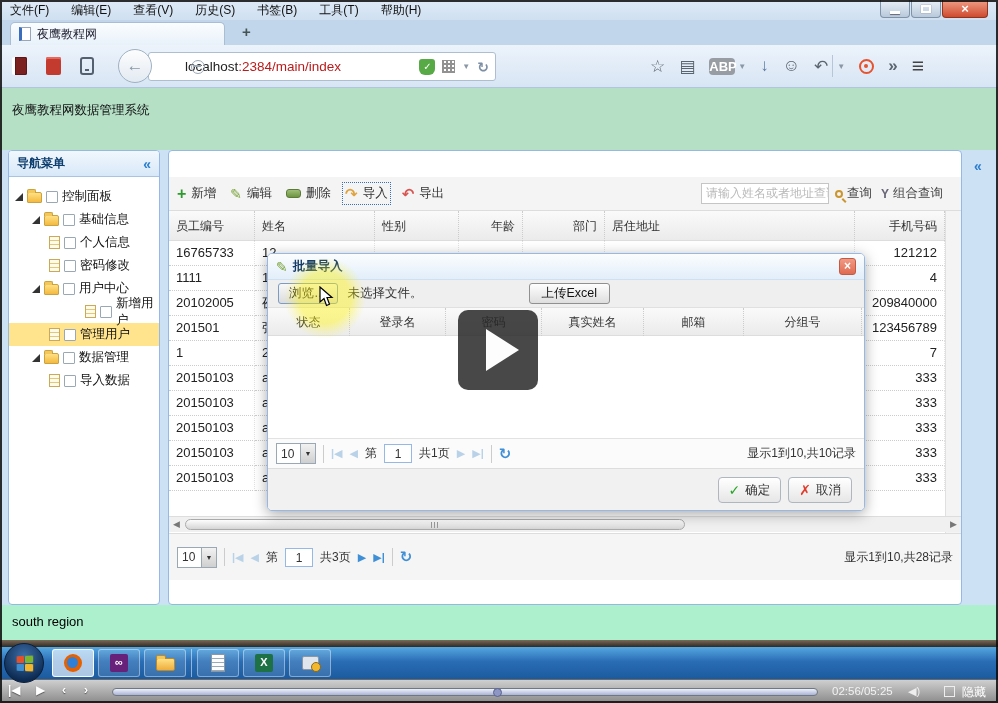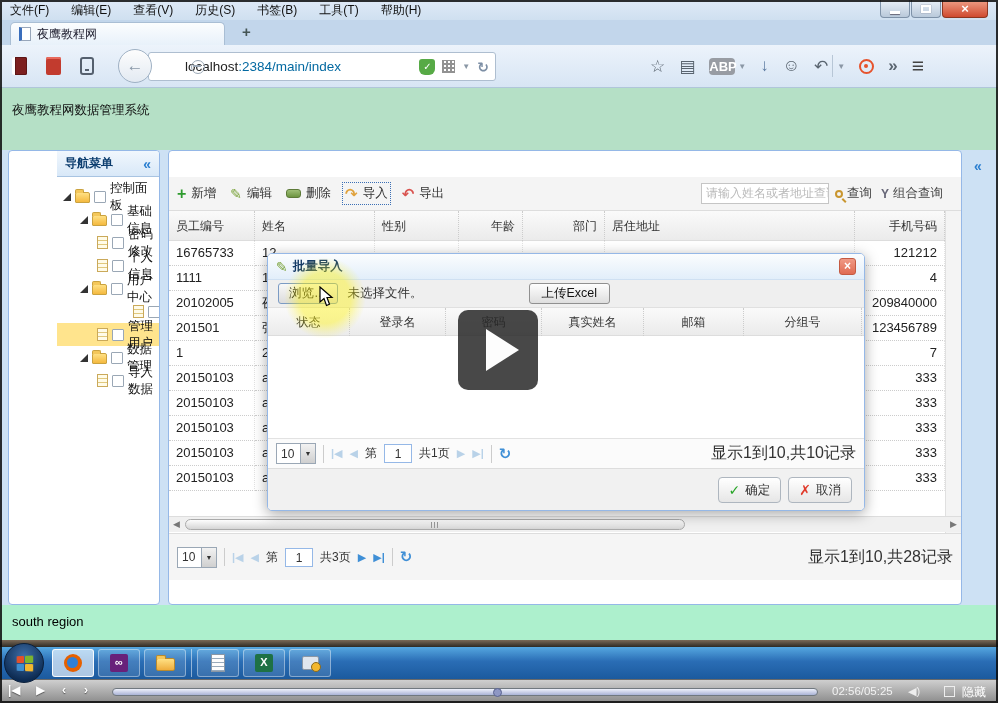--- a/index.html
+++ b/index.html
@@ -41,21 +41,21 @@
     border-radius:3px; }
   .addon3::after { content:""; position:absolute; left:3px; top:10px; width:4px; height:2px; background:#55606e; }
   .backbtn { position:absolute; left:118px; top:4px; width:34px; height:34px; border-radius:50%;
     background:linear-gradient(#fdfdfd,#e3eaf2); border:1px solid #9fb1c4; color:#8a98a8;
     font-size:17px; font-weight:bold; text-align:center; line-height:31px; z-index:6; }
   .urlbox { position:absolute; left:148px; top:7px; width:348px; height:29px; background:#fff;
     border:1px solid #aebed0; border-radius:3px; display:flex; align-items:center; padding-left:36px; }
   .globe { position:absolute; left:42px; width:14px; height:14px; border:1.5px solid #9aa7b5; border-radius:50%; }
   .globe::after { content:""; position:absolute; left:1px; top:4.5px; width:8px; height:1.5px; background:#9aa7b5; }
   .url-host { font-size:13.5px; color:#222; }
-  .url-path { font-size:13.5px; color:#0369a1; }
+  .url-path { font-size:13.5px; color:#b91c1c; }
   .url-right { position:absolute; right:6px; display:flex; align-items:center; gap:7px; }
   .shield { width:16px; height:16px; background:#57aa46; border-radius:3px 3px 6px 6px; color:#fff;
     font-size:10px; text-align:center; line-height:15px; }
   .qr { width:13px; height:13px; background:
     repeating-linear-gradient(0deg,#777 0 2px,transparent 2px 4px),
     repeating-linear-gradient(90deg,#777 0 2px,transparent 2px 4px); opacity:.8; }
   .dd { font-size:8px; color:#8a97a5; }
   .reload { font-size:14px; color:#7d8fa5; font-weight:bold; }
   .searchbox { position:absolute; left:506px; top:7px; width:132px; height:29px; background:#fff;
     border:1px solid #aebed0; border-radius:3px; display:flex; align-items:center; gap:6px; padding:0 7px; }
@@ -77,21 +77,21 @@
   .banner { position:absolute; left:0; top:0; width:998px; height:62px; background:#b5e0c6;
     font-size:12.5px; color:#111; padding:14px 0 0 12px; }
   .southbar { position:absolute; left:0; top:517px; width:998px; height:35px; background:#adf0cd;
     font-size:13px; color:#000; padding:9px 0 0 12px; }
 
   .panel { position:absolute; background:#fff; border:1px solid #95b8e7; border-radius:4px; overflow:hidden; }
   .phead { height:26px; background:linear-gradient(#f1f7fd,#d8e8f8); border-bottom:1px solid #a8c4e2;
     display:flex; align-items:center; padding:0 8px; }
   .ptitle { font-size:12px; font-weight:bold; color:#0c3d6e; }
   .collapse { margin-left:auto; color:#2b7fd0; font-size:14px; font-weight:bold; line-height:1; }
-  #sidebar { left:8px; top:62px; width:152px; height:455px;padding-left:48px; }
+  #sidebar { left:8px; top:62px; width:152px; height:455px; }
   #workspace { left:168px; top:62px; width:794px; height:455px; }
   .east-collapse { position:absolute; left:974px; top:70px; color:#2b7fd0; font-size:14px; font-weight:bold; }
 
   
   #tree { padding-top:8px; }
   .tree-row { height:23px; display:flex; align-items:center; gap:4px; font-size:12.5px; color:#111; }
   .tree-row.sel { background:#ffe48d; }
   .tri { width:0; height:0; border:4px solid transparent; border-bottom-color:#333; border-right-color:#333; flex:none; }
   .fold { position:relative; width:15px; height:11px; background:linear-gradient(#ffe083,#f4b93f);
     border:1px solid #caa23f; border-radius:2px 2px 1px 1px; flex:none; margin-top:2px; }
@@ -146,21 +146,21 @@
   .psel { display:flex; width:40px; height:21px; border:1px solid #9aa7b5; background:#fff; align-items:center; }
   .psel-val { flex:1; font-size:12px; padding-left:4px; }
   .psel-btn { width:15px; height:100%; background:linear-gradient(#f2f2f2,#cfcfcf); border-left:1px solid #9aa7b5;
     font-size:7px; color:#333; text-align:center; line-height:19px; }
   .psep { width:1px; height:18px; background:#ccc; }
   .pico { font-size:11px; color:#3f8fd6; font-weight:bold; }
   .pico.dis { color:#b9d2e8; }
   .pico.refresh { font-size:15px; color:#3f8fd6; }
   .pinput { width:28px; height:19px; border:1px solid #95b8e7; background:#fff; font-size:12px;
     text-align:center; line-height:18px; }
-  .pstats { margin-left:auto; font-size:16px; color:#333; white-space:nowrap; }
+  .pstats { margin-left:auto; font-size:12px; color:#333; white-space:nowrap; }
 
   
   #modal { position:absolute; left:267px; top:253px; width:598px; height:258px; background:#fff;
     border:1px solid #95b8e7; border-radius:5px; box-shadow:0 3px 14px rgba(0,0,0,.35); z-index:10; overflow:hidden; }
   .mhead { height:26px; background:linear-gradient(#fbfdfe,#e2eefa); border-bottom:1px solid #cfe0f2;
     display:flex; align-items:center; padding:0 8px; gap:5px; }
   .mtitle { font-size:12.5px; font-weight:bold; color:#143a66; }
   .mclose { margin-left:auto; width:17px; height:17px; border-radius:3px; border:1px solid #c45a42;
     background:linear-gradient(#f09a86,#e06b52); color:#fff; font-size:12px; font-weight:bold;
     text-align:center; line-height:15px; }
@@ -326,26 +326,26 @@
           </div>
           <div class="tree-row" style="padding-left: 23px;">
             <span class="tri"></span>
             <span class="fold"></span>
             <span class="cb"></span>
             <span>基础信息</span>
           </div>
           <div class="tree-row" style="padding-left: 40px;">
             <span class="file"></span>
             <span class="cb"></span>
-            <span>密码修改</span>
+            <span>个人信息</span>
           </div>
           <div class="tree-row" style="padding-left: 40px;">
             <span class="file"></span>
             <span class="cb"></span>
-            <span>个人信息</span>
+            <span>密码修改</span>
           </div>
           <div class="tree-row" style="padding-left: 23px;">
             <span class="tri"></span>
             <span class="fold"></span>
             <span class="cb"></span>
             <span>用户中心</span>
           </div>
           <div class="tree-row" style="padding-left: 40px; margin-left: 36px;">
             <span class="file"></span>
             <span class="cb"></span>

